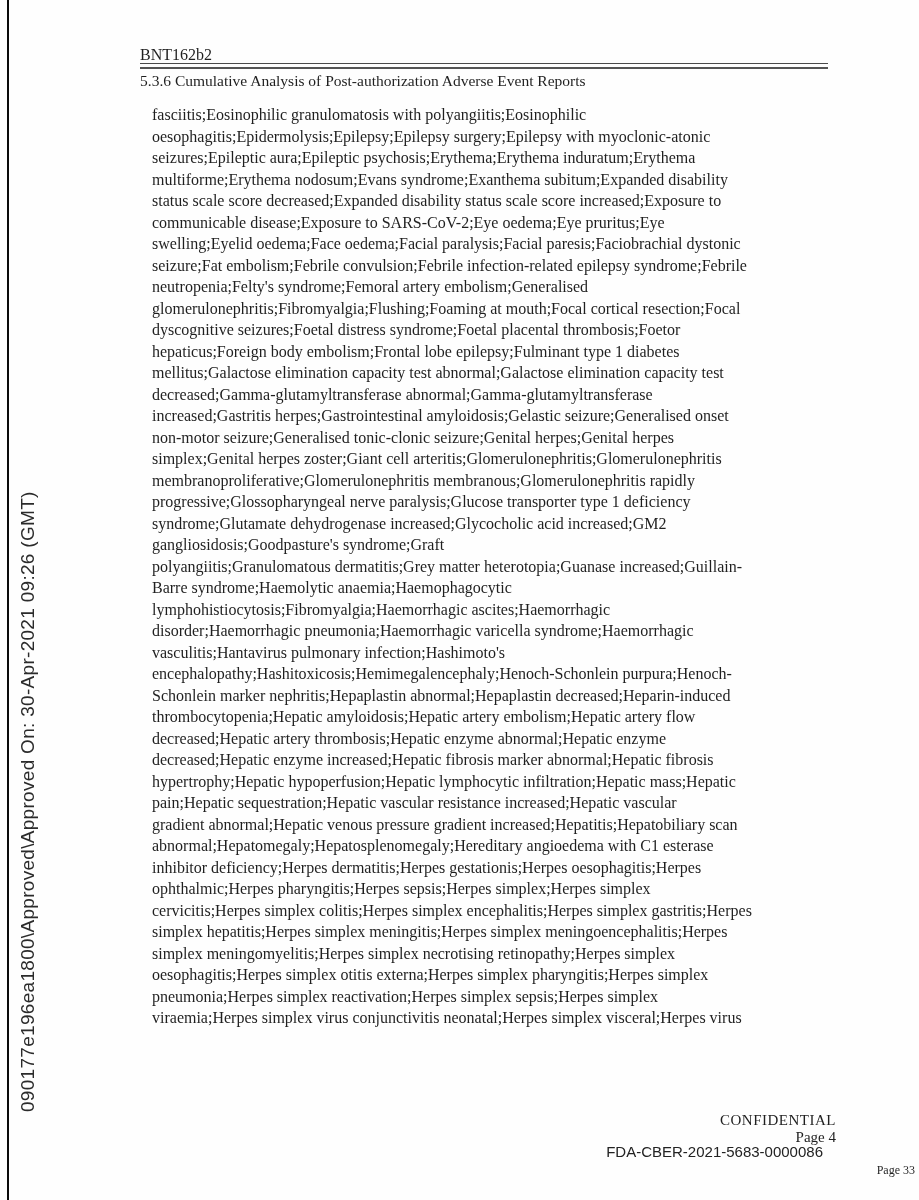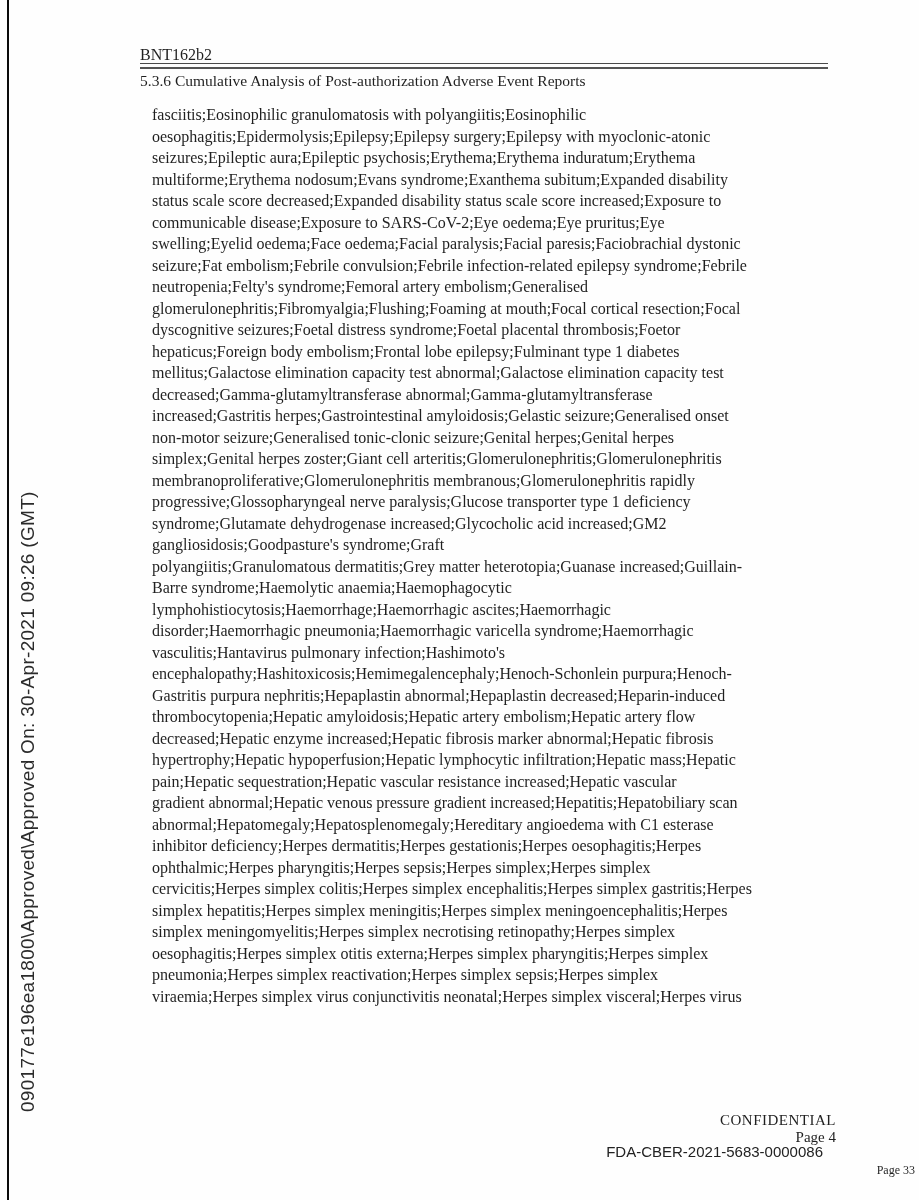--- a/index.html
+++ b/index.html
@@ -141,26 +141,27 @@
       <div class="body-line">decreased;Gamma-glutamyltransferase abnormal;Gamma-glutamyltransferase</div>
       <div class="body-line">increased;Gastritis herpes;Gastrointestinal amyloidosis;Gelastic seizure;Generalised onset</div>
       <div class="body-line">non-motor seizure;Generalised tonic-clonic seizure;Genital herpes;Genital herpes</div>
       <div class="body-line">simplex;Genital herpes zoster;Giant cell arteritis;Glomerulonephritis;Glomerulonephritis</div>
       <div class="body-line">membranoproliferative;Glomerulonephritis membranous;Glomerulonephritis rapidly</div>
       <div class="body-line">progressive;Glossopharyngeal nerve paralysis;Glucose transporter type 1 deficiency</div>
       <div class="body-line">syndrome;Glutamate dehydrogenase increased;Glycocholic acid increased;GM2</div>
       <div class="body-line">gangliosidosis;Goodpasture's syndrome;Graft</div>
       <div class="body-line">polyangiitis;Granulomatous dermatitis;Grey matter heterotopia;Guanase increased;Guillain-</div>
       <div class="body-line">Barre syndrome;Haemolytic anaemia;Haemophagocytic</div>
-      <div class="body-line">lymphohistiocytosis;Haemorrhage;Haemorrhagic ascites;Haemorrhagic</div>
+      <div class="body-line">lymphohistiocytosis;Fibromyalgia;Haemorrhagic ascites;Haemorrhagic</div>
       <div class="body-line">disorder;Haemorrhagic pneumonia;Haemorrhagic varicella syndrome;Haemorrhagic</div>
       <div class="body-line">vasculitis;Hantavirus pulmonary infection;Hashimoto's</div>
       <div class="body-line">encephalopathy;Hashitoxicosis;Hemimegalencephaly;Henoch-Schonlein purpura;Henoch-</div>
-      <div class="body-line">Gastritis purpura nephritis;Hepaplastin abnormal;Hepaplastin decreased;Heparin-induced</div>
+      <div class="body-line">Schonlein marker nephritis;Hepaplastin abnormal;Hepaplastin decreased;Heparin-induced</div>
       <div class="body-line">thrombocytopenia;Hepatic amyloidosis;Hepatic artery embolism;Hepatic artery flow</div>
+      <div class="body-line">decreased;Hepatic artery thrombosis;Hepatic enzyme abnormal;Hepatic enzyme</div>
       <div class="body-line">decreased;Hepatic enzyme increased;Hepatic fibrosis marker abnormal;Hepatic fibrosis</div>
       <div class="body-line">hypertrophy;Hepatic hypoperfusion;Hepatic lymphocytic infiltration;Hepatic mass;Hepatic</div>
       <div class="body-line">pain;Hepatic sequestration;Hepatic vascular resistance increased;Hepatic vascular</div>
       <div class="body-line">gradient abnormal;Hepatic venous pressure gradient increased;Hepatitis;Hepatobiliary scan</div>
       <div class="body-line">abnormal;Hepatomegaly;Hepatosplenomegaly;Hereditary angioedema with C1 esterase</div>
       <div class="body-line">inhibitor deficiency;Herpes dermatitis;Herpes gestationis;Herpes oesophagitis;Herpes</div>
       <div class="body-line">ophthalmic;Herpes pharyngitis;Herpes sepsis;Herpes simplex;Herpes simplex</div>
       <div class="body-line">cervicitis;Herpes simplex colitis;Herpes simplex encephalitis;Herpes simplex gastritis;Herpes</div>
       <div class="body-line">simplex hepatitis;Herpes simplex meningitis;Herpes simplex meningoencephalitis;Herpes</div>
       <div class="body-line">simplex meningomyelitis;Herpes simplex necrotising retinopathy;Herpes simplex</div>

